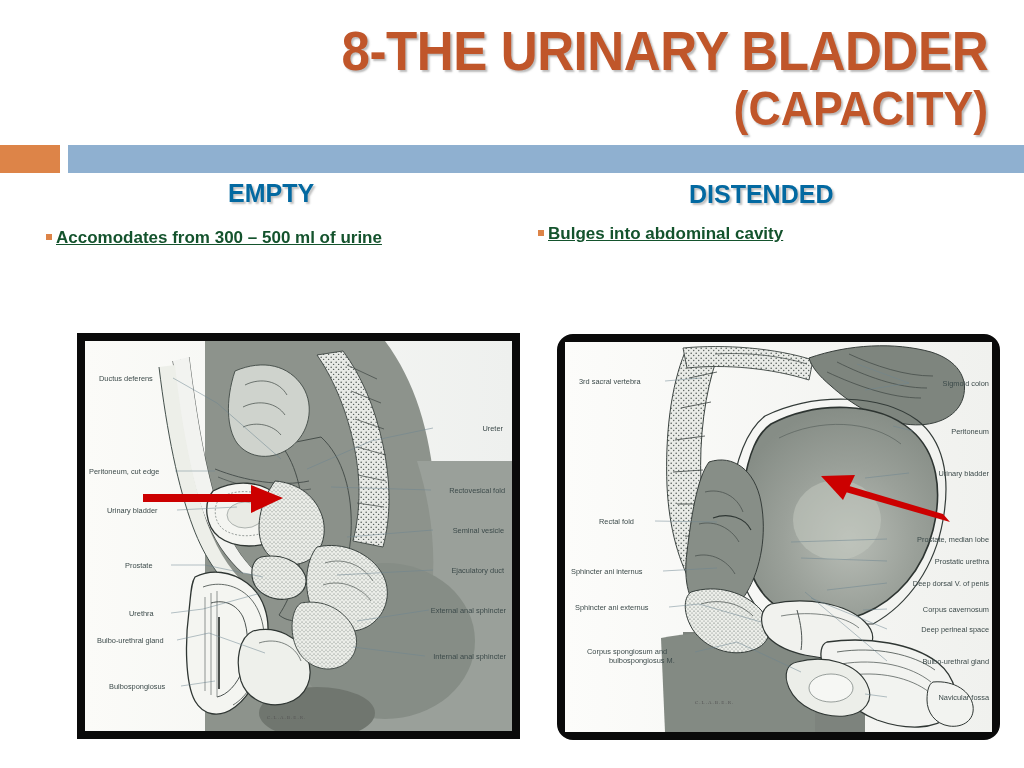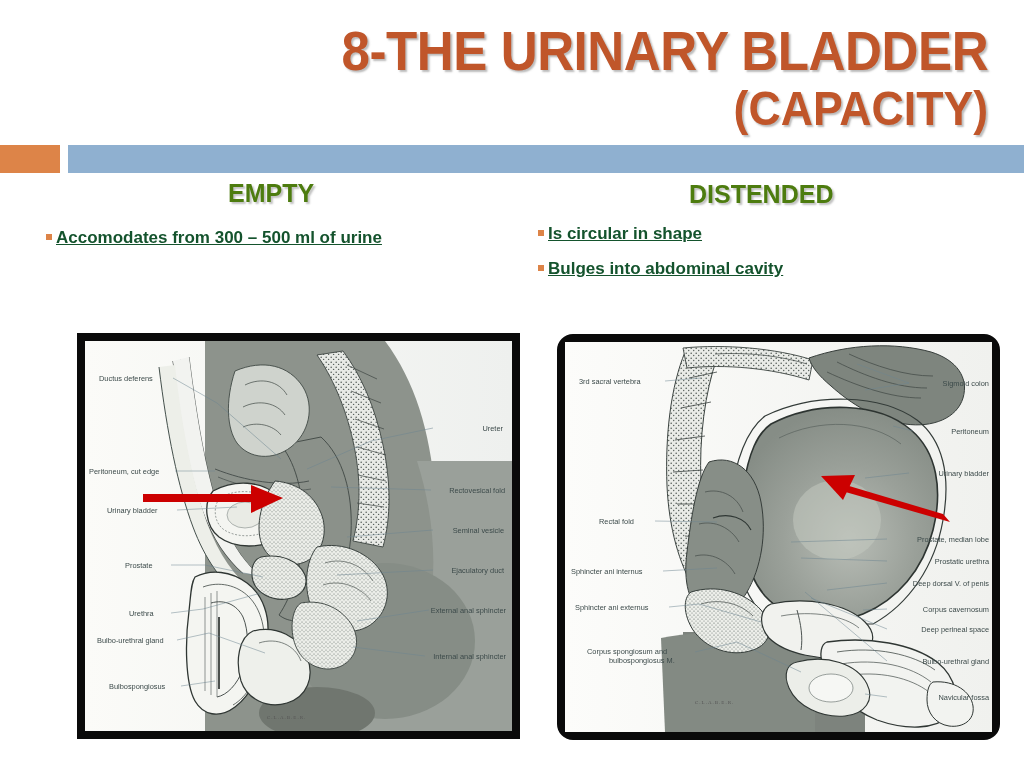--- a/index.html
+++ b/index.html
@@ -27,21 +27,21 @@
     transform:scaleX(0.93);
     text-shadow:2px 2px 2px rgba(150,150,150,0.65);
     margin:0;padding-top:4px;white-space:nowrap;
   }
   
   .bar-orange{position:absolute;left:0;top:145px;width:60px;height:28px;background:#DD8448;}
   .bar-blue{position:absolute;left:68px;top:145px;width:956px;height:28px;background:#8FB0D0;}
   
   .col-head{
     position:absolute;
-    font-size:25px;font-weight:bold;color:#4d7c0f;
+    font-size:25px;font-weight:bold;color:#0369a1;
     text-shadow:2px 2px 2px rgba(150,150,150,0.6);
     white-space:nowrap;
   }
   #head-empty{left:228px;top:179px;}
   #head-distended{left:689px;top:180px;}
   
   .bullets{position:absolute;}
   #bullets-left{left:46px;top:222px;width:470px;}
   #bullets-right{left:538px;top:218px;width:460px;}
   .bullet-line{
@@ -77,21 +77,20 @@
 <div class="bar-blue"></div>
 
 <div class="col-head" id="head-empty">EMPTY</div>
 <div class="col-head" id="head-distended">DISTENDED</div>
 
 <div class="bullets" id="bullets-left">
   <span class="bullet-line"><span class="bullet-sq"></span><span>Accomodates from 300 – 500 ml of urine</span></span>
 </div>
 
 <div class="bullets" id="bullets-right">
-  <span class="bullet-line"><span class="bullet-sq"></span><span>Is circular in shape</span></span>
   <span class="bullet-line"><span class="bullet-sq"></span><span>Bulges into abdominal cavity</span></span>
 </div>
 
 <div class="figure" id="figure-empty">
   <svg viewBox="0 0 427 390" preserveAspectRatio="none">
     <defs>
       <linearGradient id="bg1" x1="0" y1="0" x2="1" y2="0">
         <stop offset="0%" stop-color="#fbfbf8"></stop>
           <stop offset="100%" stop-color="#eef0ee"></stop>
       </linearGradient>

